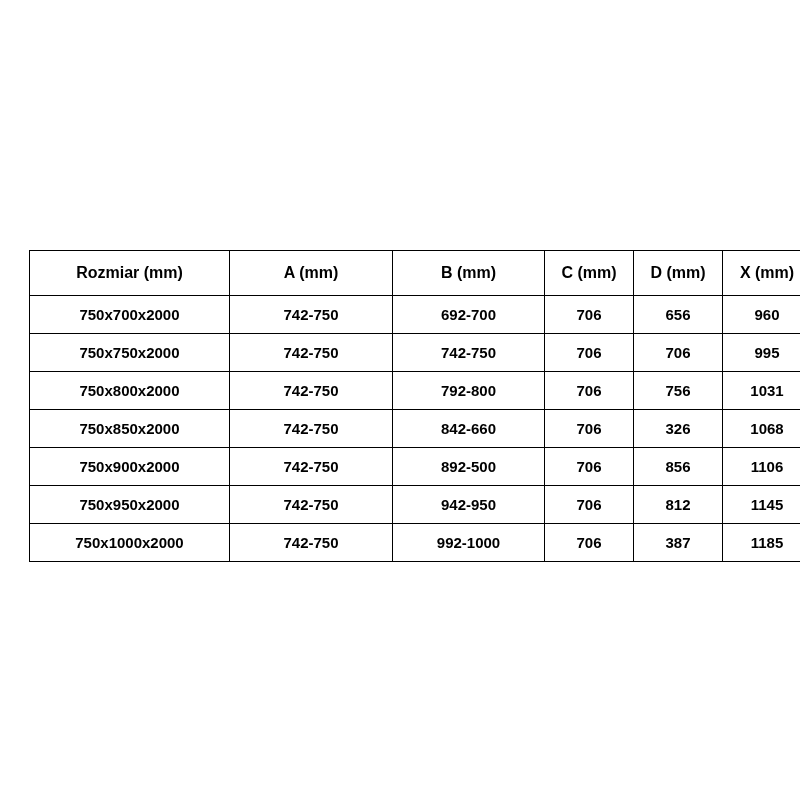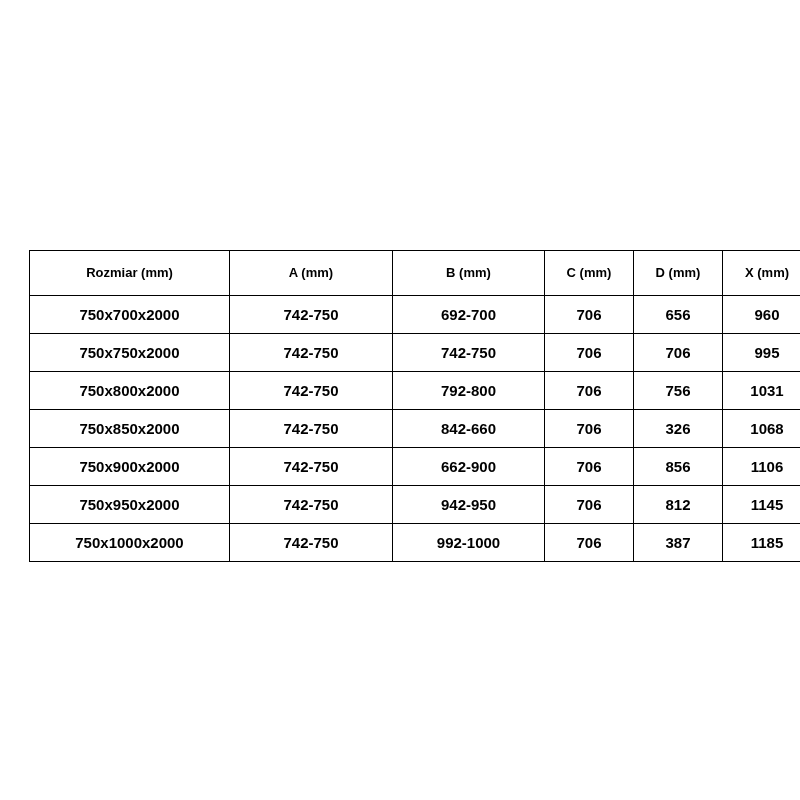--- a/index.html
+++ b/index.html
@@ -41,21 +41,21 @@
     font-size: 15px;
     color: #000000;
     padding: 0;
     height: 37px;
     line-height: 37px;
     white-space: nowrap;
   }
   table.size-table thead th {
     height: 44px;
     line-height: 44px;
-    font-size: 13px;
+    font-size: 16px;
   }
   
   col.c0 { width: 200px; }
   col.c1 { width: 163px; }
   col.c2 { width: 152px; }
   col.c3 { width: 89px; }
   col.c4 { width: 89px; }
   col.c5 { width: 89px; }
 </style>
 </head>
@@ -111,21 +111,21 @@
           <td>750x850x2000</td>
           <td>742-750</td>
           <td>842-660</td>
           <td>706</td>
           <td>326</td>
           <td>1068</td>
         </tr>
         <tr>
           <td>750x900x2000</td>
           <td>742-750</td>
-          <td>662-900</td>
+          <td>892-500</td>
           <td>706</td>
           <td>856</td>
           <td>1106</td>
         </tr>
         <tr>
           <td>750x950x2000</td>
           <td>742-750</td>
           <td>942-950</td>
           <td>706</td>
           <td>812</td>

